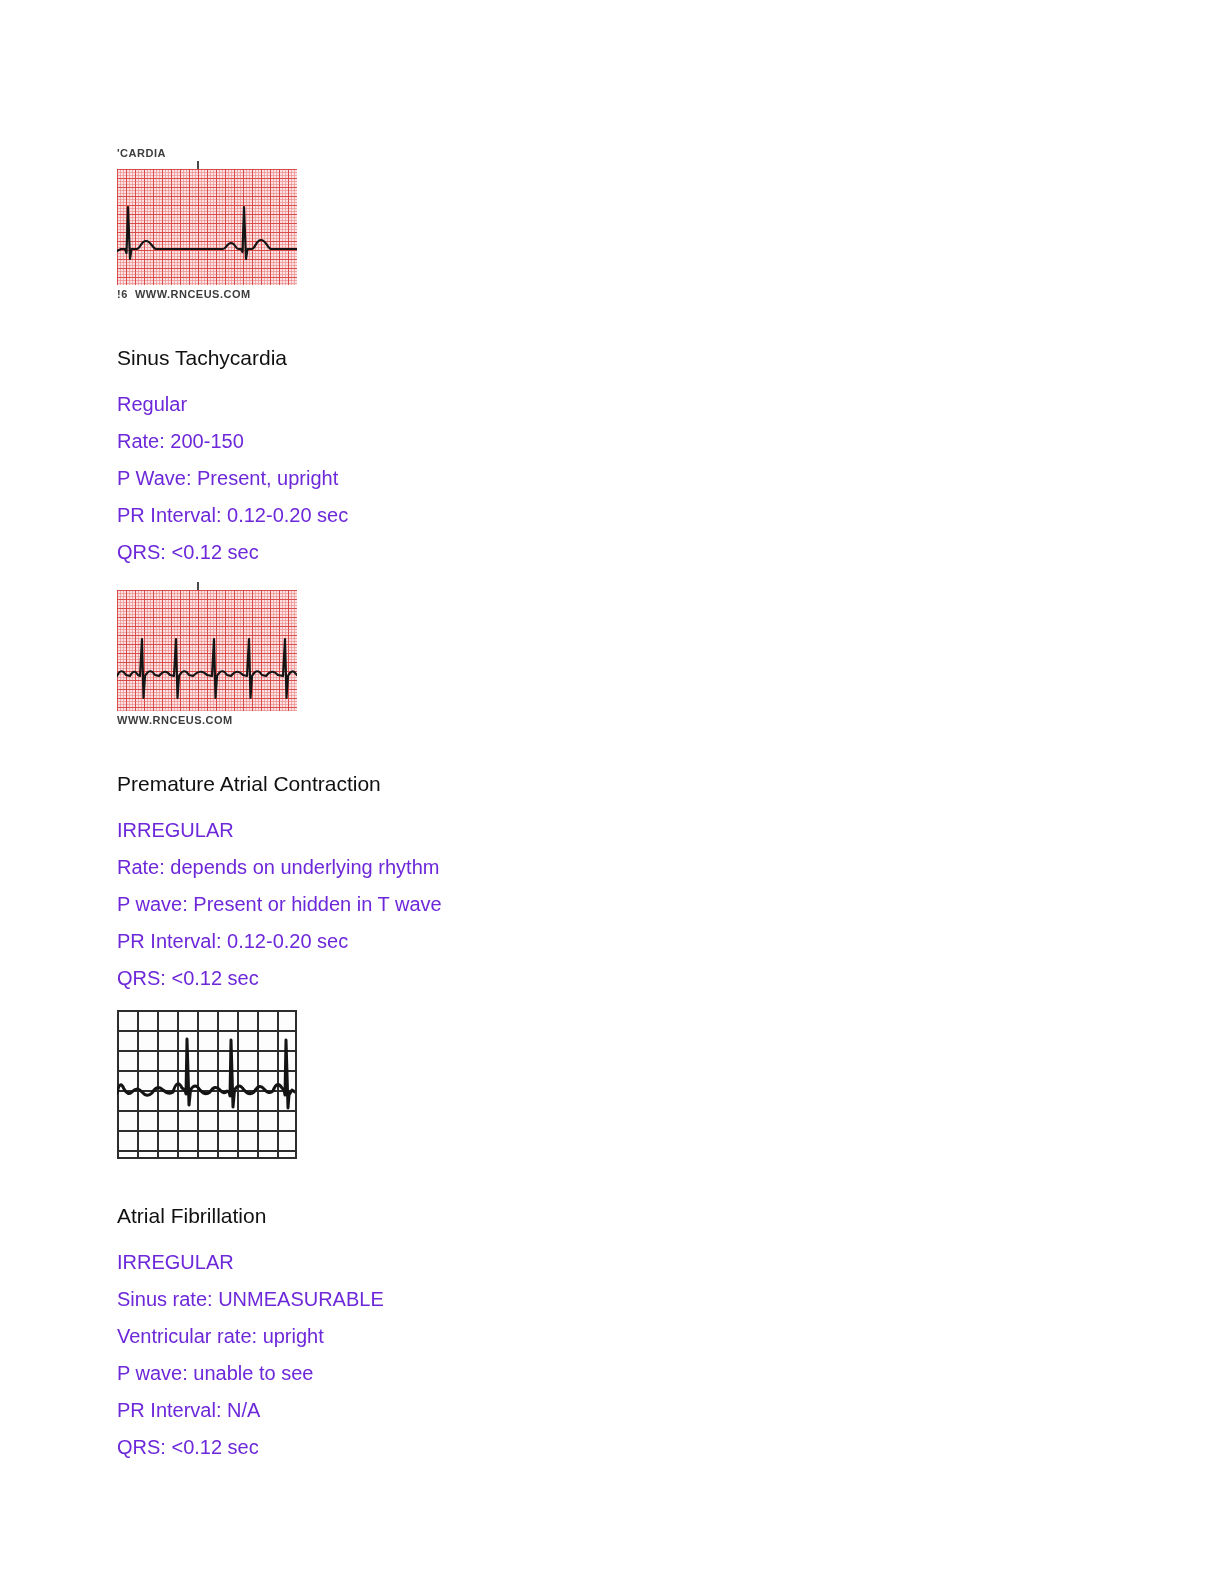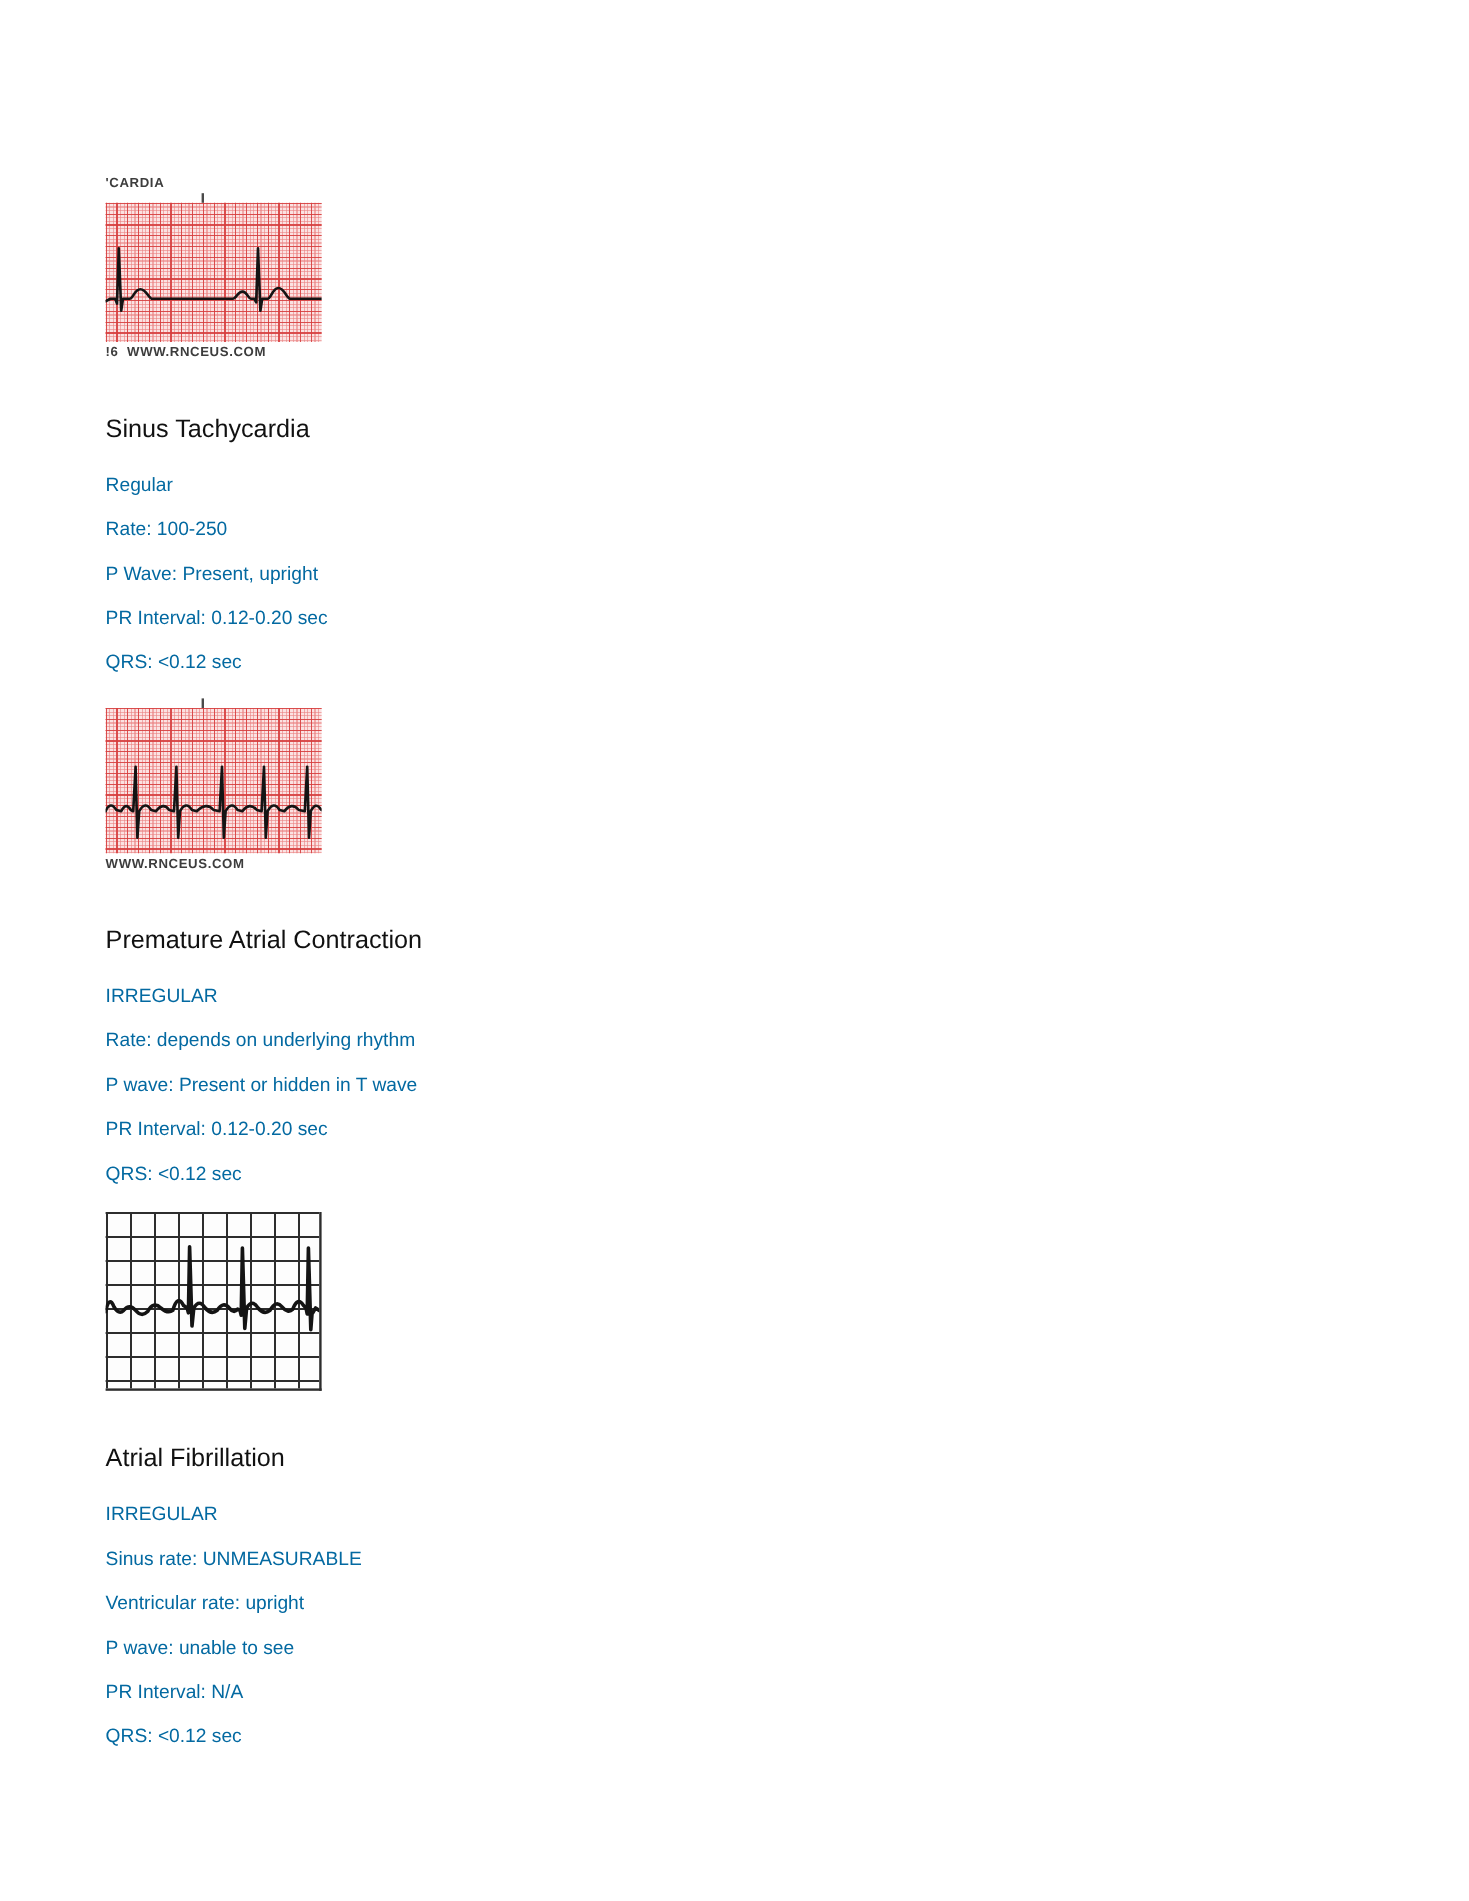--- a/index.html
+++ b/index.html
@@ -3,21 +3,21 @@
 <meta charset="utf-8">
 <style>
   * { margin:0; padding:0; box-sizing:border-box; }
   html,body { background:#ffffff; }
   .page {
     position:relative;
     width:1224px; height:1584px;
     background:#ffffff;
     font-family:"Liberation Sans", sans-serif;
     color:#111111;
-    padding:147px 0 0 88px;
+    padding:147px 0 0 117px;
     overflow:hidden;
   }
   .ecg-figure { display:block; }
   .fig-top-label, .fig-bottom-label {
     font-family:"Liberation Sans", sans-serif;
     font-weight:bold;
     font-size:11px;
     line-height:13px;
     letter-spacing:0.5px;
     color:#3d3d3d;
@@ -53,23 +53,23 @@
   .strip-wrap { position:relative; margin-top:9px; }
   .heading {
     font-size:21px;
     font-weight:400;
     line-height:28px;
     margin-top:43px;
     color:#111111;
   }
   .specs { margin-top:14px; }
   .spec-line {
-    font-size:16px;
+    font-size:20px;
     line-height:37px;
-    color:#0369a1;
+    color:#6d28d9;
   }
   .sec-2 .ecg-figure { margin-top:19px; }
   .sec-3 .ecg-figure { margin-top:13px; }
   .fig-bottom-label { margin-top:3px; }
 </style>
 </head>
 <body>
 
 <div class="page">
 
@@ -88,21 +88,21 @@
                      C138,80 139,71 144,71 C149,71 151,80 154,80
                      L180,80" fill="none" stroke="#141414" stroke-width="2.2" stroke-linejoin="round" stroke-linecap="round"></path>
           </svg>
         </div>
       </div>
       <div class="fig-bottom-label">!6  WWW.RNCEUS.COM</div>
     </figure>
     <h2 class="heading">Sinus Tachycardia</h2>
     <div class="specs">
       <div class="spec-line">Regular</div>
-      <div class="spec-line">Rate: 100-250</div>
+      <div class="spec-line">Rate: 200-150</div>
       <div class="spec-line">P Wave: Present, upright</div>
       <div class="spec-line">PR Interval: 0.12-0.20 sec</div>
       <div class="spec-line">QRS: &lt;0.12 sec</div>
     </div>
   </section>
 
   <section class="sec-2">
     <figure class="ecg-figure">
       <div class="strip-wrap">
         <div class="strip pink" style="height:121px">

